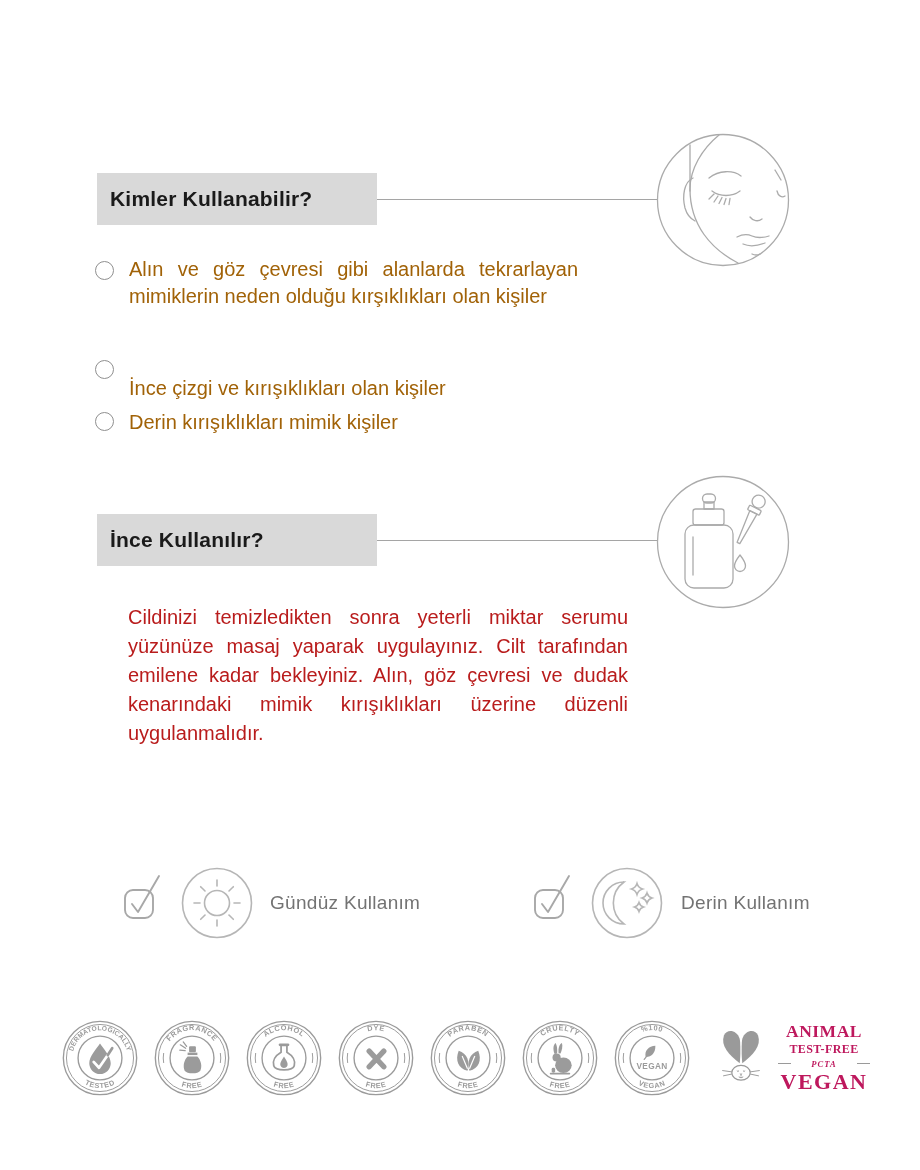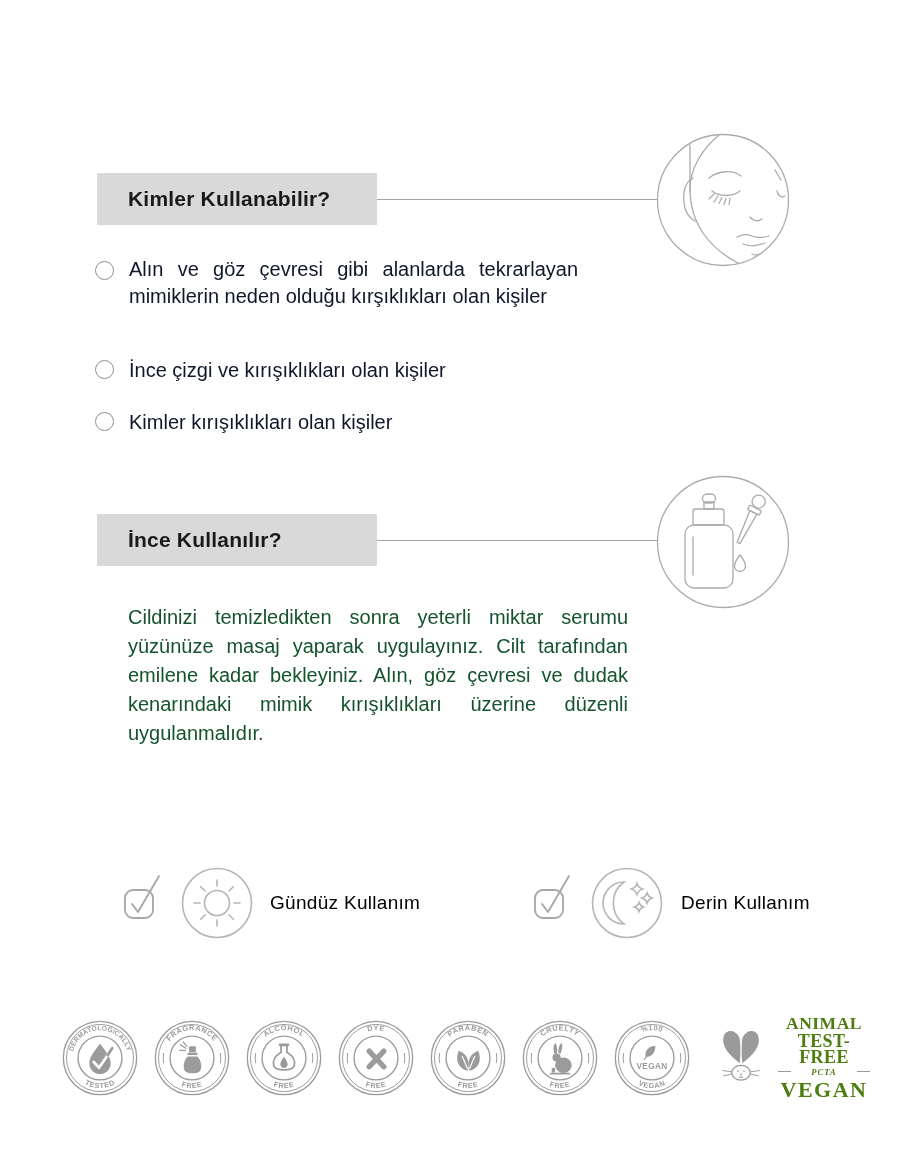--- a/index.html
+++ b/index.html
@@ -3,38 +3,38 @@
 <meta charset="utf-8">
 <style>
   html,body{margin:0;padding:0;background:#fff;}
   #page{position:relative;width:920px;height:1170px;background:#ffffff;overflow:hidden;
         font-family:"Liberation Sans",sans-serif;}
   .abs{position:absolute;}
 
   
   .section-bar{position:absolute;left:97px;width:280px;height:52px;background:#d9d9d9;
                display:flex;align-items:center;}
-  .section-title{padding-left:31px;font-size:21px;font-weight:700;color:#1a1a1a;letter-spacing:.2px;}
+  .section-title{padding-left:13px;font-size:21px;font-weight:700;color:#1a1a1a;letter-spacing:.2px;}
   .connector{position:absolute;left:377px;width:280px;height:0;border-top:1px solid #a5a5a5;}
 
   
   .illu{position:absolute;left:656px;width:134px;height:134px;}
   .illu *{vector-effect:non-scaling-stroke;}
 
   
   .bullet-circle{position:absolute;left:95px;width:19px;height:19px;border:1.5px solid #8f8f8f;
                  border-radius:50%;box-sizing:border-box;background:#fff;}
   .bullet-text{position:absolute;left:129px;width:449px;font-size:20px;line-height:26.5px;
-               color:#0f172a;text-align:justify;}
+               color:#a16207;text-align:justify;}
   .para{position:absolute;left:128px;top:603px;width:500px;font-size:20px;line-height:29px;
-        color:#14532d;text-align:justify;}
+        color:#b91c1c;text-align:justify;}
 
   
   .mode-label{position:absolute;top:867px;height:72px;display:flex;align-items:center;
-              font-size:19px;color:#000000;letter-spacing:.3px;text-align:right;}
+              font-size:19px;color:#737373;letter-spacing:.3px;text-align:right;}
   .ln{stroke:#b6b6b6;stroke-width:1.6;fill:none;stroke-linecap:round;}
   .ck{stroke:#a8a8a8;stroke-width:1.9;fill:none;stroke-linecap:round;stroke-linejoin:round;}
 
   
   .badge{position:absolute;top:1019px;width:78px;height:78px;}
   .bc{fill:none;stroke:#9b9b9b;stroke-width:1.4;}
   .bc.thin{stroke-width:1;}
   .bdash{fill:none;stroke:#9b9b9b;stroke-width:1;}
   .btext{font-family:"Liberation Sans",sans-serif;font-size:7.5px;font-weight:700;
          fill:#9b9b9b;letter-spacing:.6px;text-anchor:middle;}
@@ -43,23 +43,23 @@
   .bstroke{fill:none;stroke:#9b9b9b;stroke-width:1.8;stroke-linecap:round;stroke-linejoin:round;}
   .bcenter{font-family:"Liberation Sans",sans-serif;font-size:8.5px;font-weight:700;
            fill:#9b9b9b;text-anchor:middle;letter-spacing:.3px;}
 
   
   .art{fill:none;stroke:#ababab;stroke-width:1.3;stroke-linecap:round;stroke-linejoin:round;}
   .artfill{fill:#ffffff;stroke:#ababab;stroke-width:1.3;}
 
   
   .peta{position:absolute;left:706px;top:1017px;width:164px;height:80px;display:flex;align-items:center;}
-  .peta-text{margin-left:2px;width:92px;color:#4d7c0f;font-family:"Liberation Serif",serif;text-align:center;}
+  .peta-text{margin-left:2px;width:92px;color:#be185d;font-family:"Liberation Serif",serif;text-align:center;}
   .peta-l1{font-size:17.5px;font-weight:700;letter-spacing:.5px;line-height:18px;}
-  .peta-l2{font-size:18px;font-weight:700;letter-spacing:.4px;line-height:16px;margin-top:1px;}
+  .peta-l2{font-size:12px;font-weight:700;letter-spacing:.4px;line-height:16px;margin-top:1px;}
   .peta-l3{display:flex;align-items:center;justify-content:center;gap:20px;margin:2px 0;}
   .peta-l3 .dash{width:16px;height:0;border-top:1.2px solid #9a9a9a;}
   .peta-l3 .pcta{font-size:8.5px;font-weight:700;font-style:italic;letter-spacing:1px;}
   .peta-l4{font-size:22px;font-weight:700;letter-spacing:1.5px;line-height:22px;}
   .pg{stroke:#9a9a9a;stroke-width:1.1;fill:none;stroke-linecap:round;}
 </style>
 </head>
 <body>
 
 <div id="page">
@@ -86,24 +86,24 @@
     <path class="art" d="M94 84 C97 88 102 89 106 86"></path>
     <path class="art" d="M81 104 Q89 100 96 103 Q103 106 113 103"></path>
     <path class="art" d="M87 111 Q96 115 109 110"></path>
     <path class="art" d="M96 121 Q100 123 104 121"></path>
   </svg>
 
   <div class="bullet-circle" style="top:261px;"></div>
   <div class="bullet-text" style="top:256px;">Alın ve göz çevresi gibi alanlarda tekrarlayan mimiklerin neden olduğu kırşıklıkları olan kişiler</div>
 
   <div class="bullet-circle" style="top:360px;"></div>
-  <div class="bullet-text" style="top:357px;">İnce çizgi ve kırışıklıkları olan kişiler</div>
+  <div class="bullet-text" style="top:375px;">İnce çizgi ve kırışıklıkları olan kişiler</div>
 
   <div class="bullet-circle" style="top:412px;"></div>
-  <div class="bullet-text" style="top:409px;">Kimler kırışıklıkları olan kişiler</div>
+  <div class="bullet-text" style="top:409px;">Derin kırışıklıkları mimik kişiler</div>
 
   <div class="section-bar" style="top:514px;">
     <span class="section-title">İnce Kullanılır?</span>
   </div>
   <div class="connector" style="top:540px;"></div>
 
   <svg class="illu" style="top:475px;" viewBox="0 0 134 134">
     <circle class="artfill" cx="67" cy="67" r="65.5"></circle>
     <rect class="art" x="29" y="50" width="48" height="63" rx="9"></rect>
     <rect class="art" x="37" y="34" width="31" height="16" rx="2.5"></rect>

